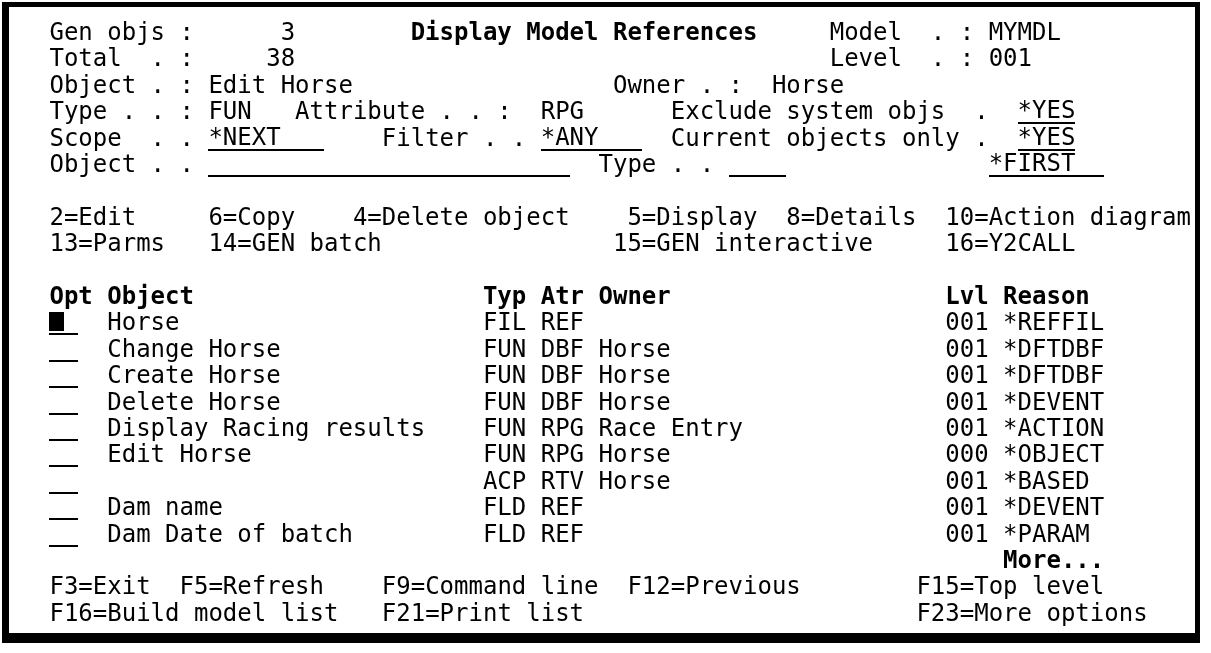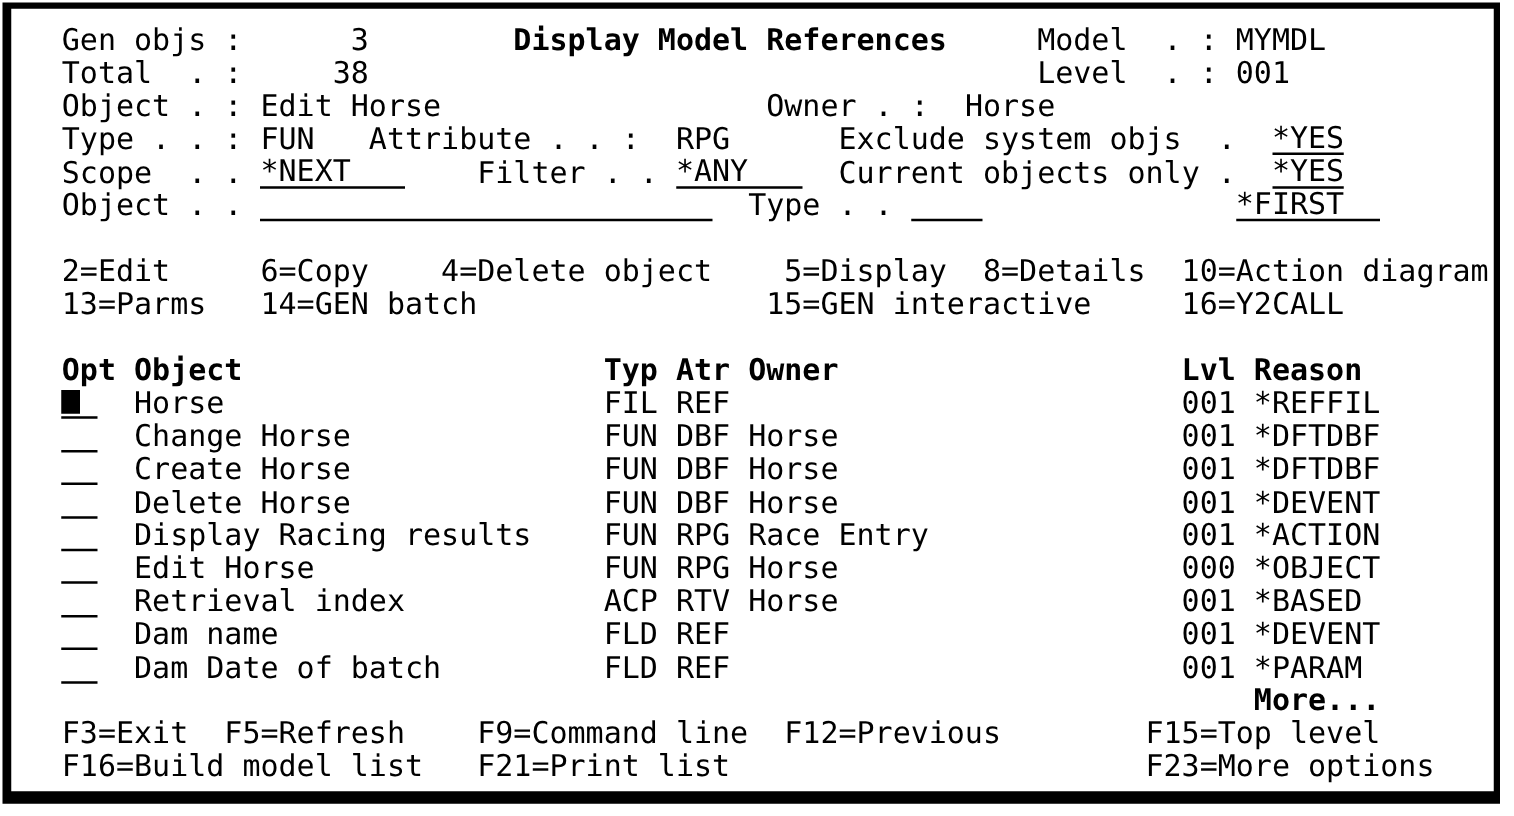--- a/index.html
+++ b/index.html
@@ -154,21 +154,20 @@
     <span class="s" style="--c:5">Edit Horse</span>
     <span class="s" style="--c:31">FUN</span>
     <span class="s" style="--c:35">RPG</span>
     <span class="s" style="--c:39">Horse</span>
     <span class="s" style="--c:63">000</span>
     <span class="s" style="--c:67">*OBJECT</span>
   </div>
 
   <div class="row" style="--r:17">
     <span class="s inp" style="--c:1;--w:2"></span>
-    <span class="s" style="--c:5">Retrieval index</span>
     <span class="s" style="--c:31">ACP</span>
     <span class="s" style="--c:35">RTV</span>
     <span class="s" style="--c:39">Horse</span>
     <span class="s" style="--c:63">001</span>
     <span class="s" style="--c:67">*BASED</span>
   </div>
 
   <div class="row" style="--r:18">
     <span class="s inp" style="--c:1;--w:2"></span>
     <span class="s" style="--c:5">Dam name</span>

